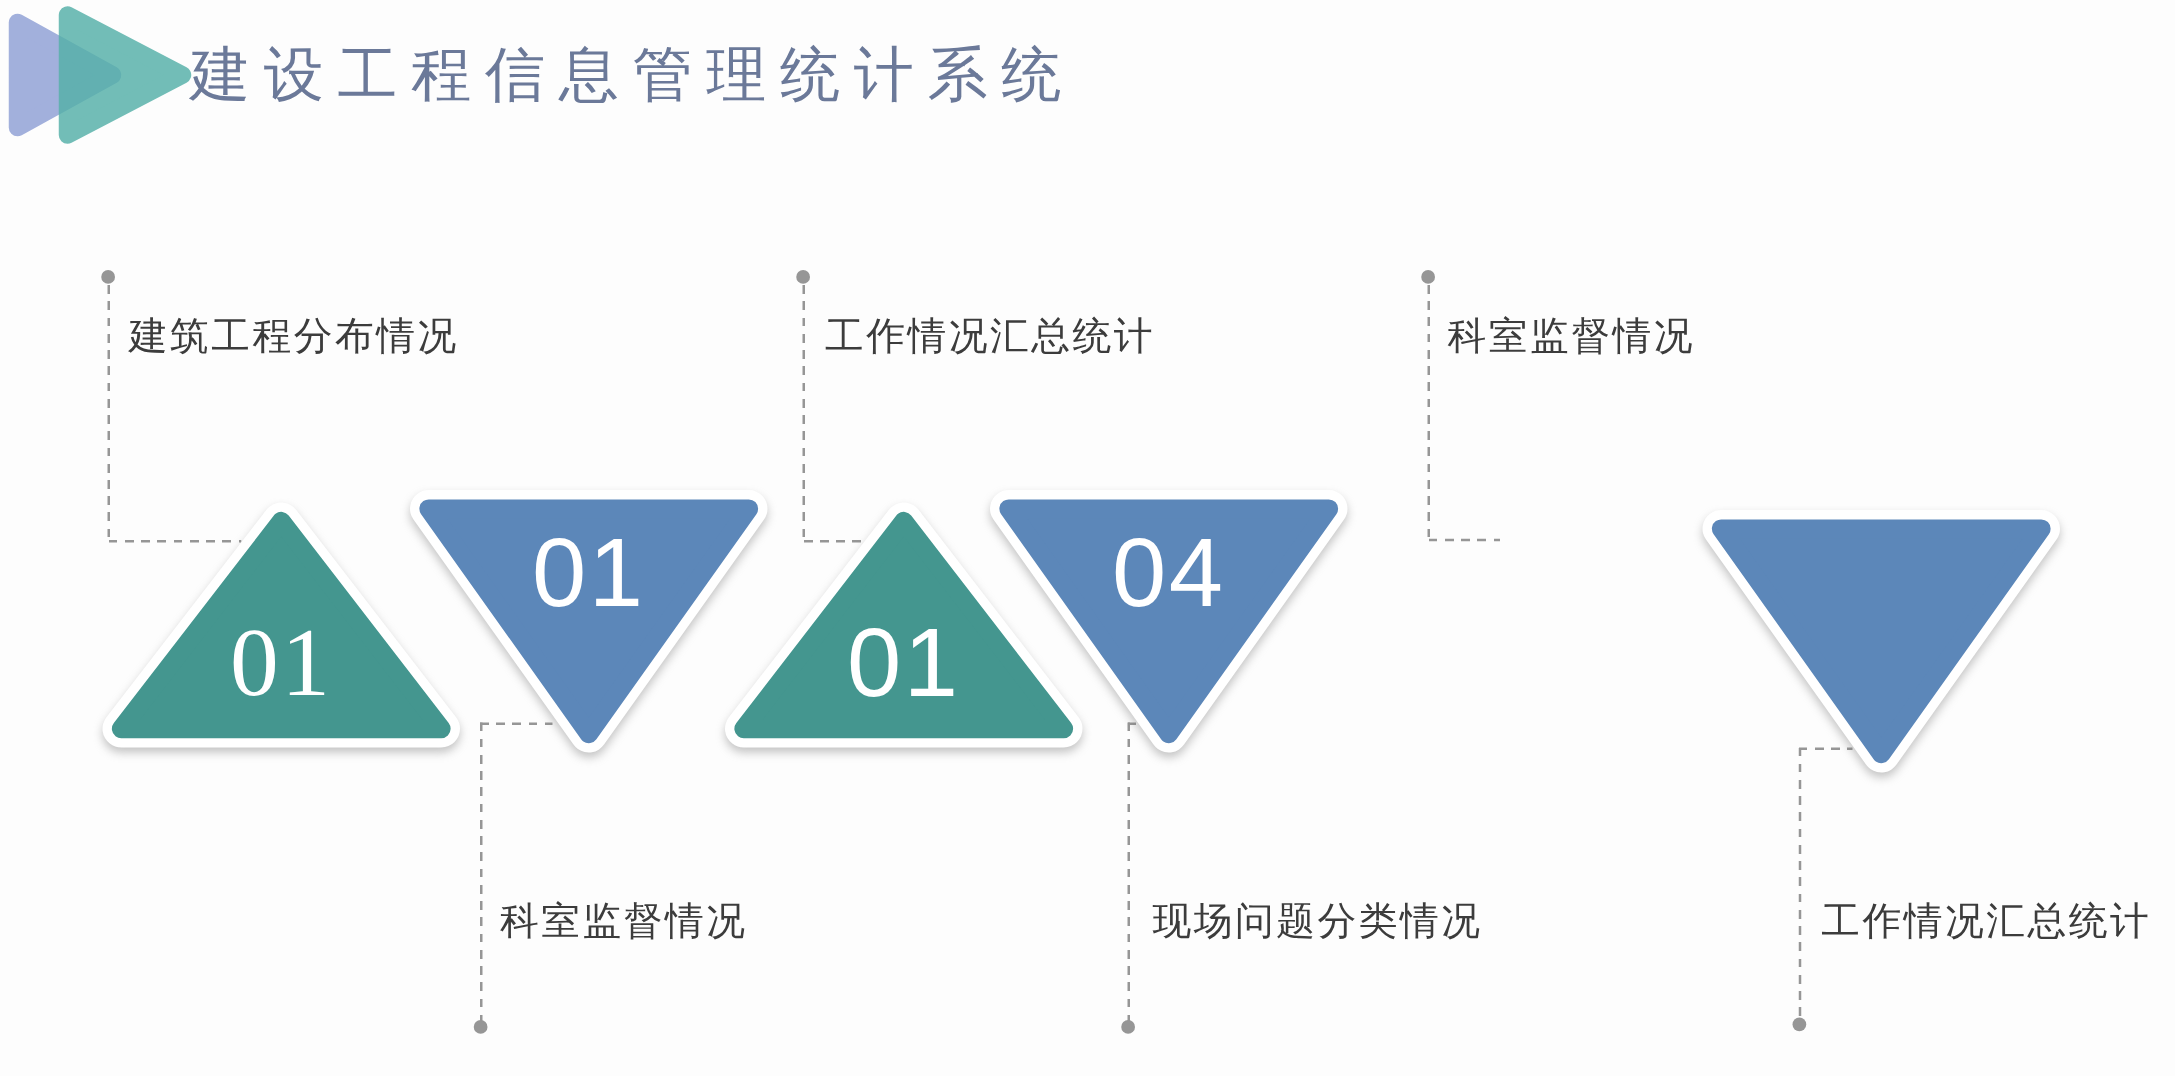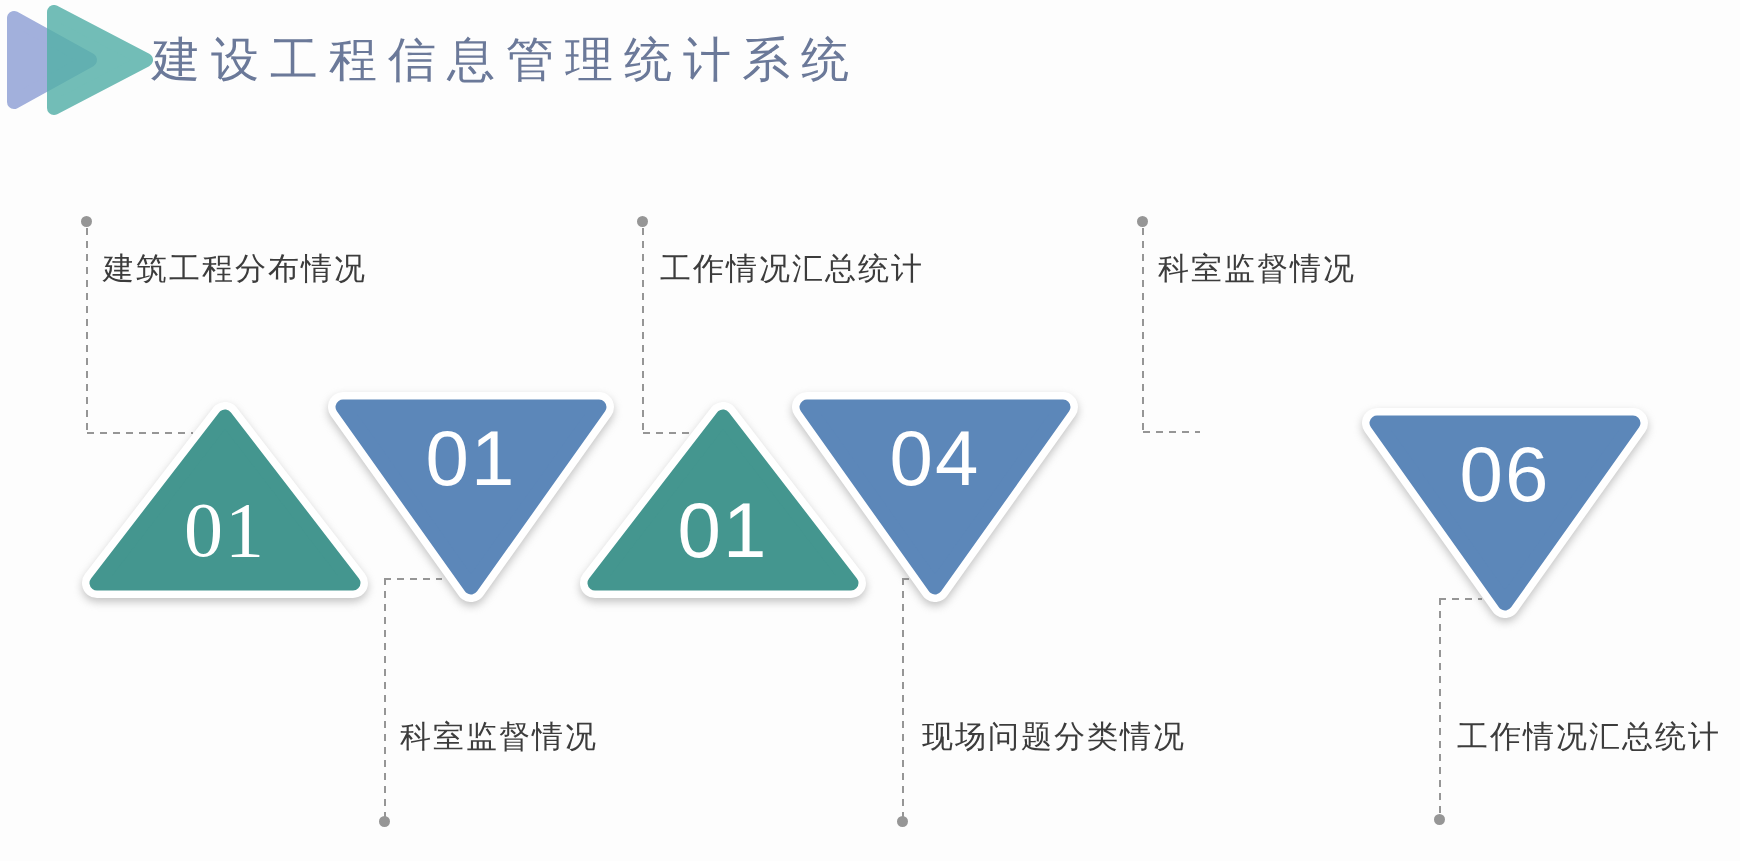--- a/index.html
+++ b/index.html
@@ -140,16 +140,15 @@
     </svg>
     <div class="num">04</div>
   </div>
 
 
   <div class="item down i6">
     <svg width="300" height="225" viewBox="0 0 300 225">
       <path class="tri-border" d="M22 22 L278 22 L150 202 Z"></path>
       <path class="tri-fill fill-blue" d="M22 22 L278 22 L150 202 Z"></path>
     </svg>
-    <div class="num">06</div>
   </div>
 
 </div>
 
 </body></html>

